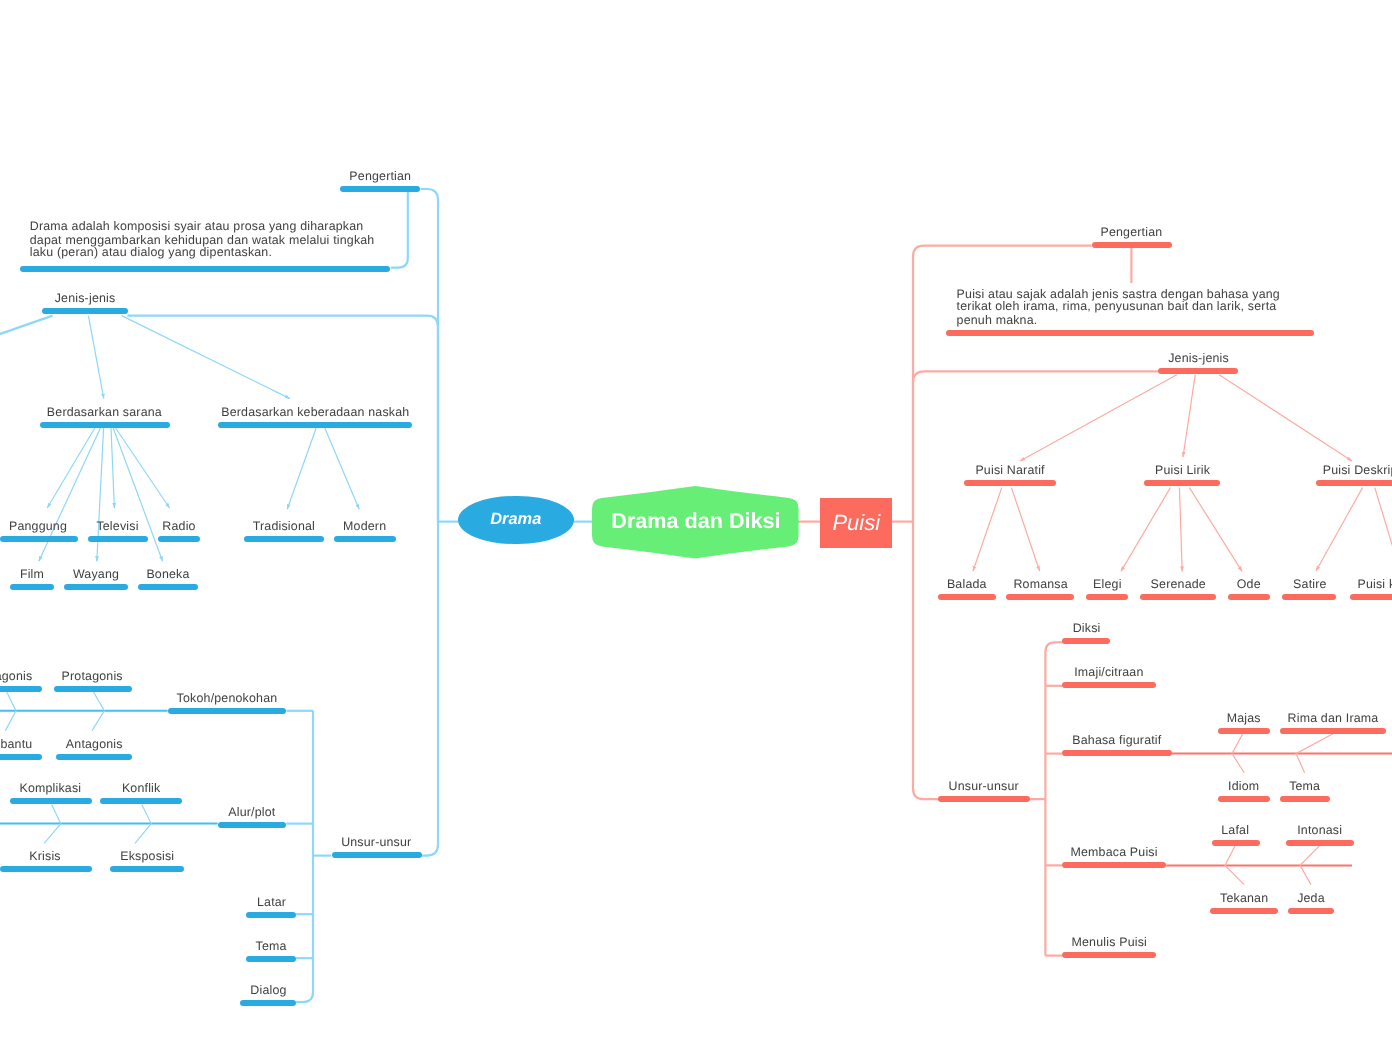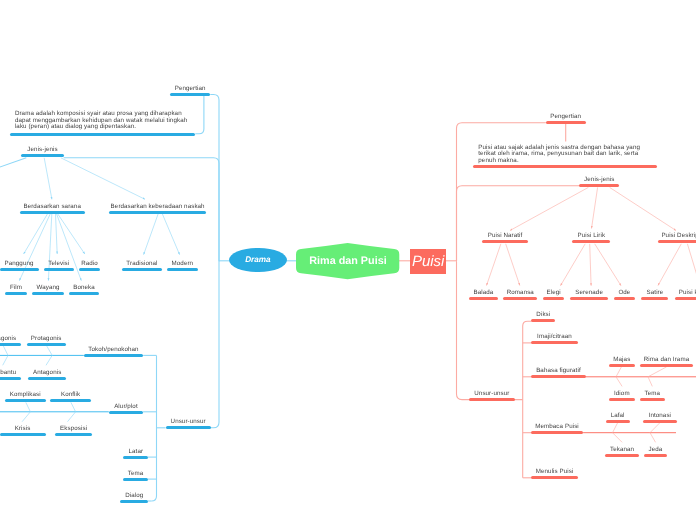--- a/index.html
+++ b/index.html
@@ -16,21 +16,21 @@
   .bar.blue, .parabar.blue { background:#29abe2; }
   .bar.red, .parabar.red  { background:#fc6b5e; }
   .para { position:absolute; color:#3f3f3f; font-size:6.2px; line-height:6.6px; letter-spacing:0.1px; }
   .parabar { position:absolute; height:3px; border-radius:1.6px; }
   .ellipse { position:absolute; border-radius:50%; background:#29abe2; color:#fff;
      display:flex; align-items:center; justify-content:center;
      font-style:italic; font-weight:bold; font-size:8.2px; }
   .hexnode { position:absolute; color:#fff; display:flex; align-items:center;
      justify-content:center; font-weight:bold; font-size:10.8px; }
   .rectnode { position:absolute; background:#fc6b5e; color:#fff; display:flex;
-     align-items:center; justify-content:center; font-style:italic; font-size:15px; }
+     align-items:center; justify-content:center; font-style:italic; font-size:11px; }
 </style>
 </head>
 <body>
 
 <div id="canvas">
 <svg class="lines" viewBox="0 0 696 520">
 <defs>
  <marker id="abl" markerWidth="5" markerHeight="5" refX="4.2" refY="2" orient="auto" markerUnits="strokeWidth">
    <path d="M0,0.4 L4.4,2 L0,3.6 z" fill="#8ed7f7"></path>
  </marker>
@@ -104,21 +104,21 @@
 <div class="para" style="left:478.3px;top:144.8px;width:172px;">Puisi atau sajak adalah jenis sastra dengan bahasa yang terikat oleh irama, rima, penyusunan bait dan larik, serta penuh makna.</div>
 <div class="parabar red" style="left:472.8px;top:165.4px;width:184px;"></div>
 
 <div class="ellipse" style="left:229px;top:247.6px;width:57.8px;height:24.7px;">
   <span>Drama</span>
 </div>
 <div class="hexnode" style="left:296.3px;top:243px;width:103.3px;height:36.2px;">
   <svg viewBox="0 0 103.3 36.2" style="position:absolute;left:0;top:0;width:103.3px;height:36.2px;overflow:visible;">
     <path d="M0,11.3 Q0,6.3 5,6.0 Q28,3.4 51.6,0 Q75.3,3.4 98.3,6.0 Q103.3,6.3 103.3,11.3 L103.3,24.9 Q103.3,29.9 98.3,30.2 Q75.3,32.8 51.6,36.2 Q28,32.8 5,30.2 Q0,29.9 0,24.9 Z" fill="#66ee77"></path>
   </svg>
-  <span style="position:relative;">Rima dan Puisi</span>
+  <span style="position:relative;">Drama dan Diksi</span>
 </div>
 <div class="rectnode" style="left:410px;top:249.4px;width:36.3px;height:24.3px;">
   <span>Puisi</span>
 </div>
 
 <div class="node" style="left:170.0px;top:93.0px;width:40.3px;">
       <span class="lbl" style="font-size:6.2px;">Pengertian</span>
       <span class="bar blue"></span>
     </div>
 <div class="node" style="left:21.4px;top:154.4px;width:42.3px;">

